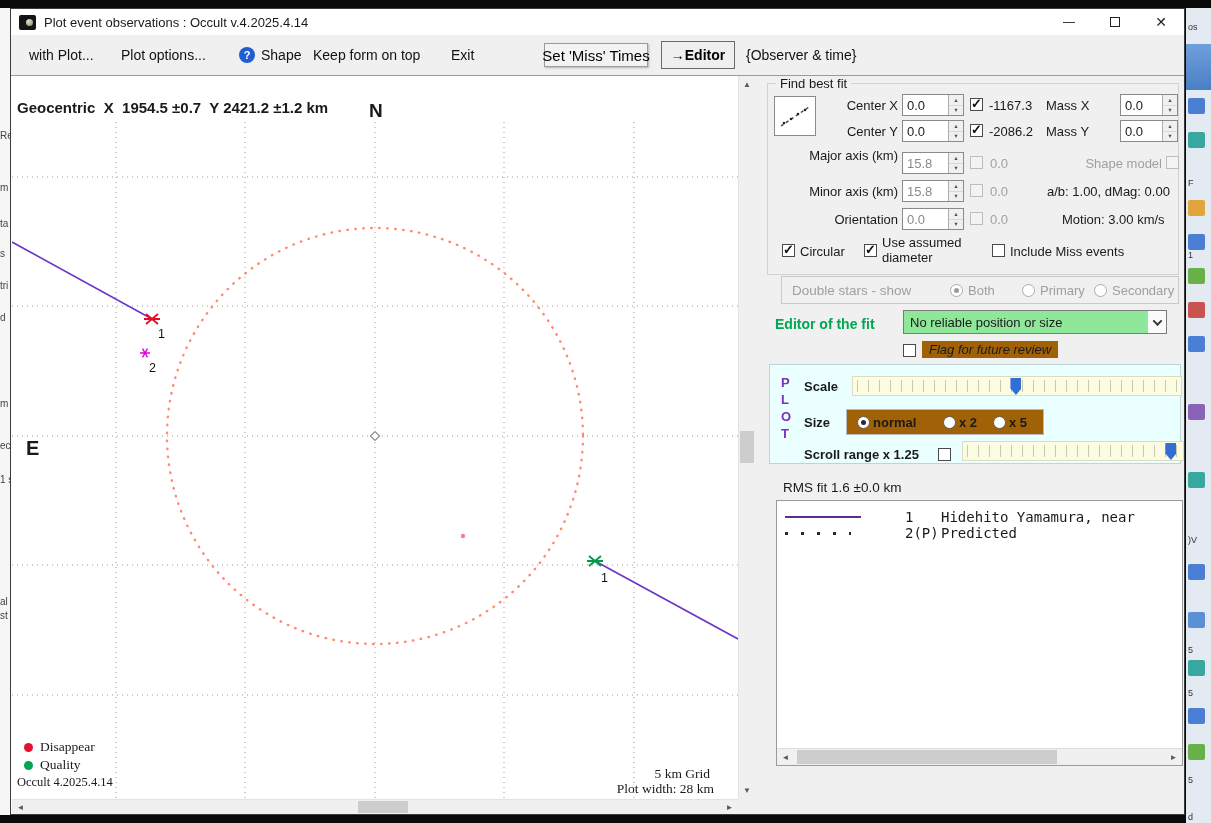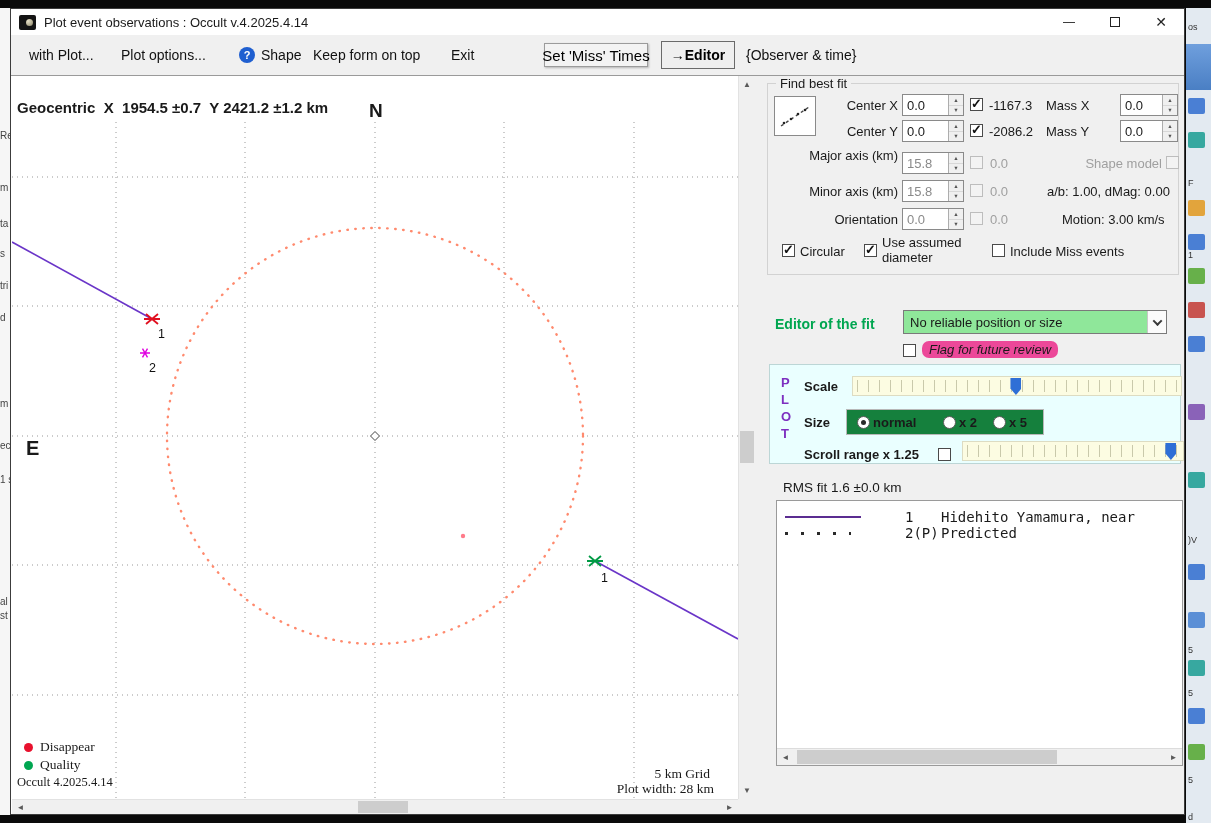--- a/index.html
+++ b/index.html
@@ -79,25 +79,25 @@
   .spin .btns span { flex:1; background:#f0f0f0; font-size:5.5px; color:#555; display:flex; align-items:center; justify-content:center; }
   .spin .btns span:first-child { border-bottom:1px solid #d8d8d8; }
 
   .icon-btn { position:absolute; width:42px; height:40px; background:#fff; border:1px solid #8a8a8a; display:flex; align-items:center; justify-content:center; }
 
   .combo { position:absolute; height:24px; border:1px solid #7a7a7a; background:#8fe79a; display:flex; }
   .combo .ct { flex:1; padding:4px 0 0 6px; font-size:13px; white-space:nowrap; overflow:hidden; }
   .combo .cbtn { width:19px; background:#fbfbfb; border-left:1px solid #c7c7c7; display:flex; align-items:center; justify-content:center; flex:none; }
   .chev { width:7px; height:7px; border-right:2px solid #3a3a3a; border-bottom:2px solid #3a3a3a; transform:rotate(45deg) translate(-1px,-1px); }
 
-  .flag-lbl { position:absolute; background:#ec4899; font-style:italic; font-size:13px; padding:1px 7px; white-space:nowrap;border-radius:7px; }
+  .flag-lbl { position:absolute; background:#a16207; font-style:italic; font-size:13px; padding:1px 7px; white-space:nowrap; }
 
   .plot-box { position:absolute; left:14px; top:288px; width:412px; height:100px; background:#eaffff; border:1px solid #bcd6d6; }
   .pletter { position:absolute; left:11px; font-weight:bold; font-size:13px; color:#7d2fc0; }
-  .size-box { position:absolute; left:76px; top:44px; width:198px; height:26px; background:#15803d; border:1px solid #b8b8b8; }
+  .size-box { position:absolute; left:76px; top:44px; width:198px; height:26px; background:#a16207; border:1px solid #b8b8b8; }
   .teal { color:#00838f;margin-top:25px; }
 
   .slider { position:absolute; height:20px; background:#fcfce2; border:1px solid #dddcc2; }
   .slider .ticks { position:absolute; inset:3px 4px; background:repeating-linear-gradient(90deg,#c9c9ab 0 1px,transparent 1px 11px); }
   .slider .thumb { position:absolute; top:1px; width:11px; height:17px; background:#2f6fd6; clip-path:polygon(0 0,100% 0,100% 62%,50% 100%,0 62%); }
 
   .listbox { position:absolute; left:21px; top:424px; width:407px; height:266px; background:#fff; border:1px solid #9a9a9a; overflow:hidden; }
   .lrow { position:absolute; left:0; width:100%; height:17px; font-family:"DejaVu Sans Mono",monospace; font-size:14px; white-space:pre; }
   .lnum { position:absolute; left:128px; top:0; }
   .lname { position:absolute; left:164px; top:0; }
@@ -329,20 +329,29 @@
       <span class="lbl" style="left:294px;top:128px">Motion: 3.00 km/s</span>
 
       <span class="cb on" style="left:14px;top:160px"></span>
       <span class="lbl" style="left:32px;top:160px">Circular</span>
       <span class="cb on" style="left:96px;top:160px"></span>
       <span class="lbl" style="left:114px;top:152px;width:84px;white-space:normal;line-height:1.15">Use assumed diameter</span>
       <span class="cb" style="left:224px;top:160px"></span>
       <span class="lbl" style="left:242px;top:160px">Include Miss events</span>
     </div>
 
+    <div class="group" style="left:26px;top:200px;width:398px;height:28px;border-color:#c9c9c9">
+      <span class="lbl dim" style="left:10px;top:6px;font-size:13.5px">Double stars - show</span>
+      <span class="radio dimmed on" style="left:168px;top:7px"></span>
+      <span class="lbl dim" style="left:186px;top:6px">Both</span>
+      <span class="radio dimmed" style="left:240px;top:7px"></span>
+      <span class="lbl dim" style="left:258px;top:6px">Primary</span>
+      <span class="radio dimmed" style="left:312px;top:7px"></span>
+      <span class="lbl dim" style="left:330px;top:6px">Secondary</span>
+    </div>
 
     <span class="lbl b" style="left:20px;top:240px;font-size:14px;color:#00a650">Editor of the fit</span>
     <div class="combo" style="left:148px;top:234px;width:264px">
       <span class="ct">No reliable position or size</span>
       <span class="cbtn">
           <span class="chev"></span>
         </span>
     </div>
     <span class="cb" style="left:148px;top:268px"></span>
     <span class="flag-lbl" style="left:167px;top:265px">Flag for future review</span>

